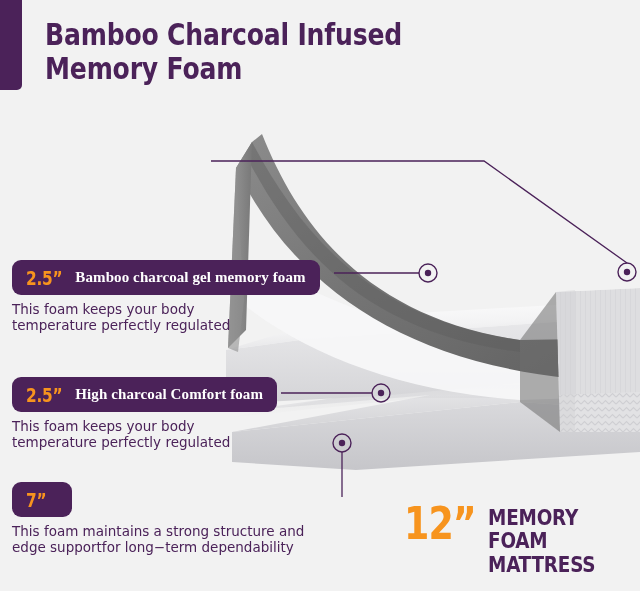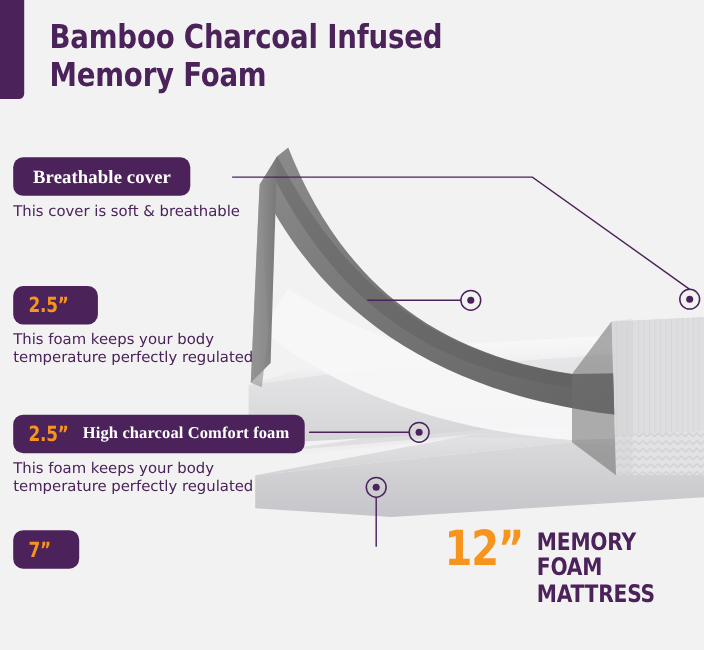--- a/index.html
+++ b/index.html
@@ -71,21 +71,21 @@
     line-height:1.18;
     white-space:pre-line;
     font-family:"DejaVu Sans","Liberation Sans",sans-serif;
   }
 
   
   #connectors { position:absolute; left:0; top:0; width:640px; height:591px; z-index:5; pointer-events:none; }
 
   
   .brand {
-    position:absolute; left:404px; top:480px; z-index:4;
+    position:absolute; left:404px; top:504px; z-index:4;
     display:flex; align-items:flex-start;
   }
   .brand .size {
     color:#f7941e;
     font-family:"DejaVu Sans Condensed","Liberation Sans Narrow","Liberation Sans",sans-serif;
     font-weight:bold;
     font-size:44px;
     line-height:0.92;
     letter-spacing:-1px;
     transform:scaleX(0.92);
@@ -191,48 +191,45 @@
       <path d="M556 395 L640 392 L640 432 L560 432 Z" fill="url(#quilt)"></path>
     </g>
     <path d="M556 292 L575 290 L575 432 L560 432 Z" fill="#cdcdd1" opacity="0.35"></path>
     <path d="M520 340 L556 292 L560 432 L520 402 Z" fill="#6d6d6d" opacity="0.55"></path>
   </svg>
 
   <div class="accent-bar"></div>
   <div class="title">Bamboo Charcoal Infused
 Memory Foam</div>
 
-  <div class="callout" style="left:12px; top:143px;">
-    <div class="chip lead">
-      <span class="chiptext">Breathable cover</span>
-    </div>
-    <div class="desc">This cover is soft &amp; breathable</div>
-  </div>
 
   <div class="callout" style="left:12px; top:260px;">
     <div class="chip">
       <span class="thickness">2.5”</span>
+      <span class="chiptext">Bamboo charcoal gel  memory foam</span>
     </div>
     <div class="desc">This foam keeps your body
 temperature perfectly regulated</div>
   </div>
 
   <div class="callout" style="left:12px; top:377px;">
     <div class="chip">
       <span class="thickness">2.5”</span>
       <span class="chiptext">High charcoal Comfort foam</span>
     </div>
     <div class="desc">This foam keeps your body
 temperature perfectly regulated</div>
   </div>
 
   <div class="callout" style="left:12px; top:482px;">
     <div class="chip">
       <span class="thickness">7”</span>
     </div>
+    <div class="desc">This foam maintains a strong structure and
+edge supportfor long−term dependability</div>
   </div>
 
   <svg id="connectors" viewBox="0 0 640 591">
     <g fill="none" stroke="#4b2259" stroke-width="1.3">
 
       <path d="M211 161 L484 161 L627 263"></path>
 
       <path d="M334 273 L419 273"></path>
 
       <path d="M281 393 L372 393"></path>

